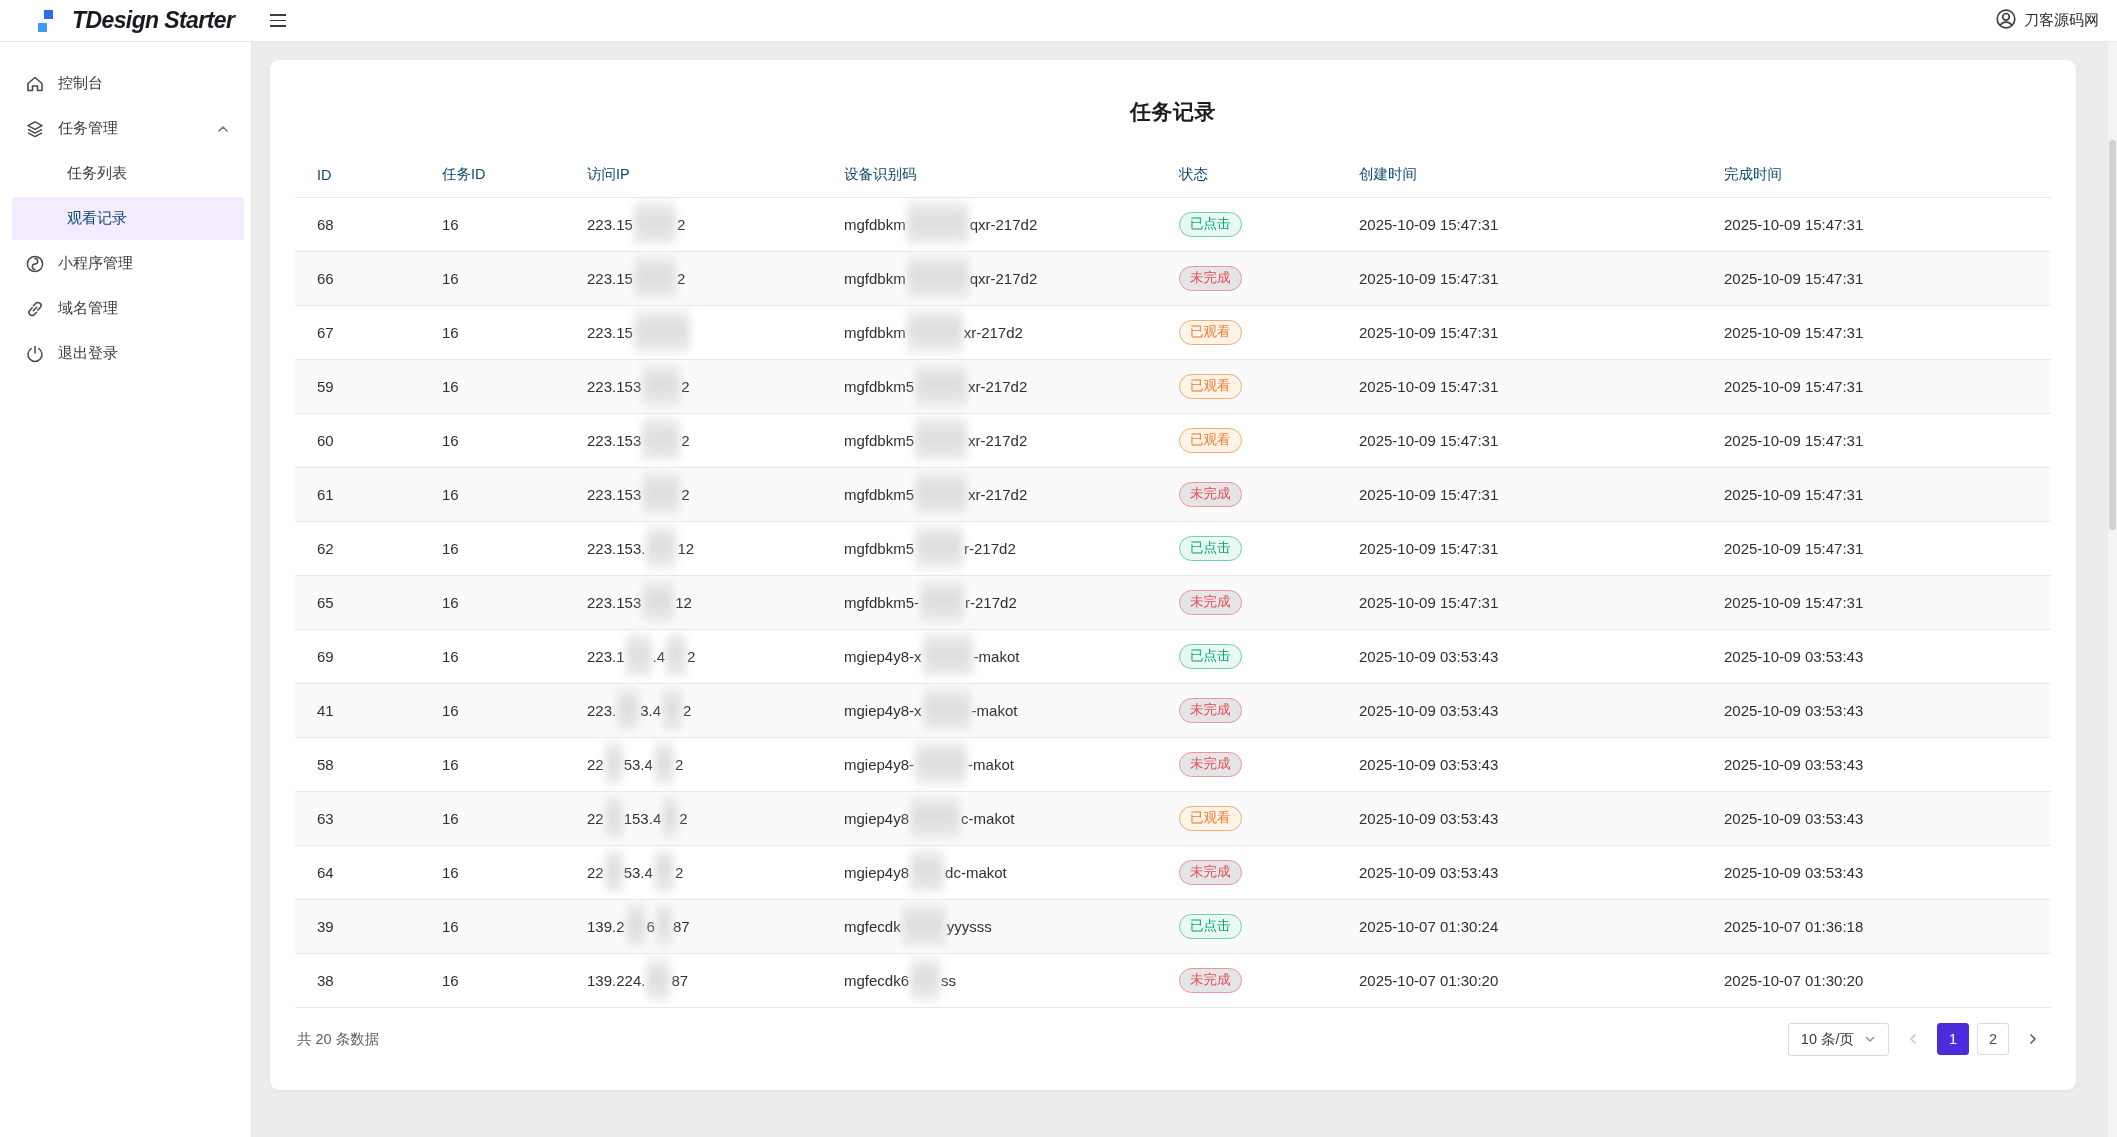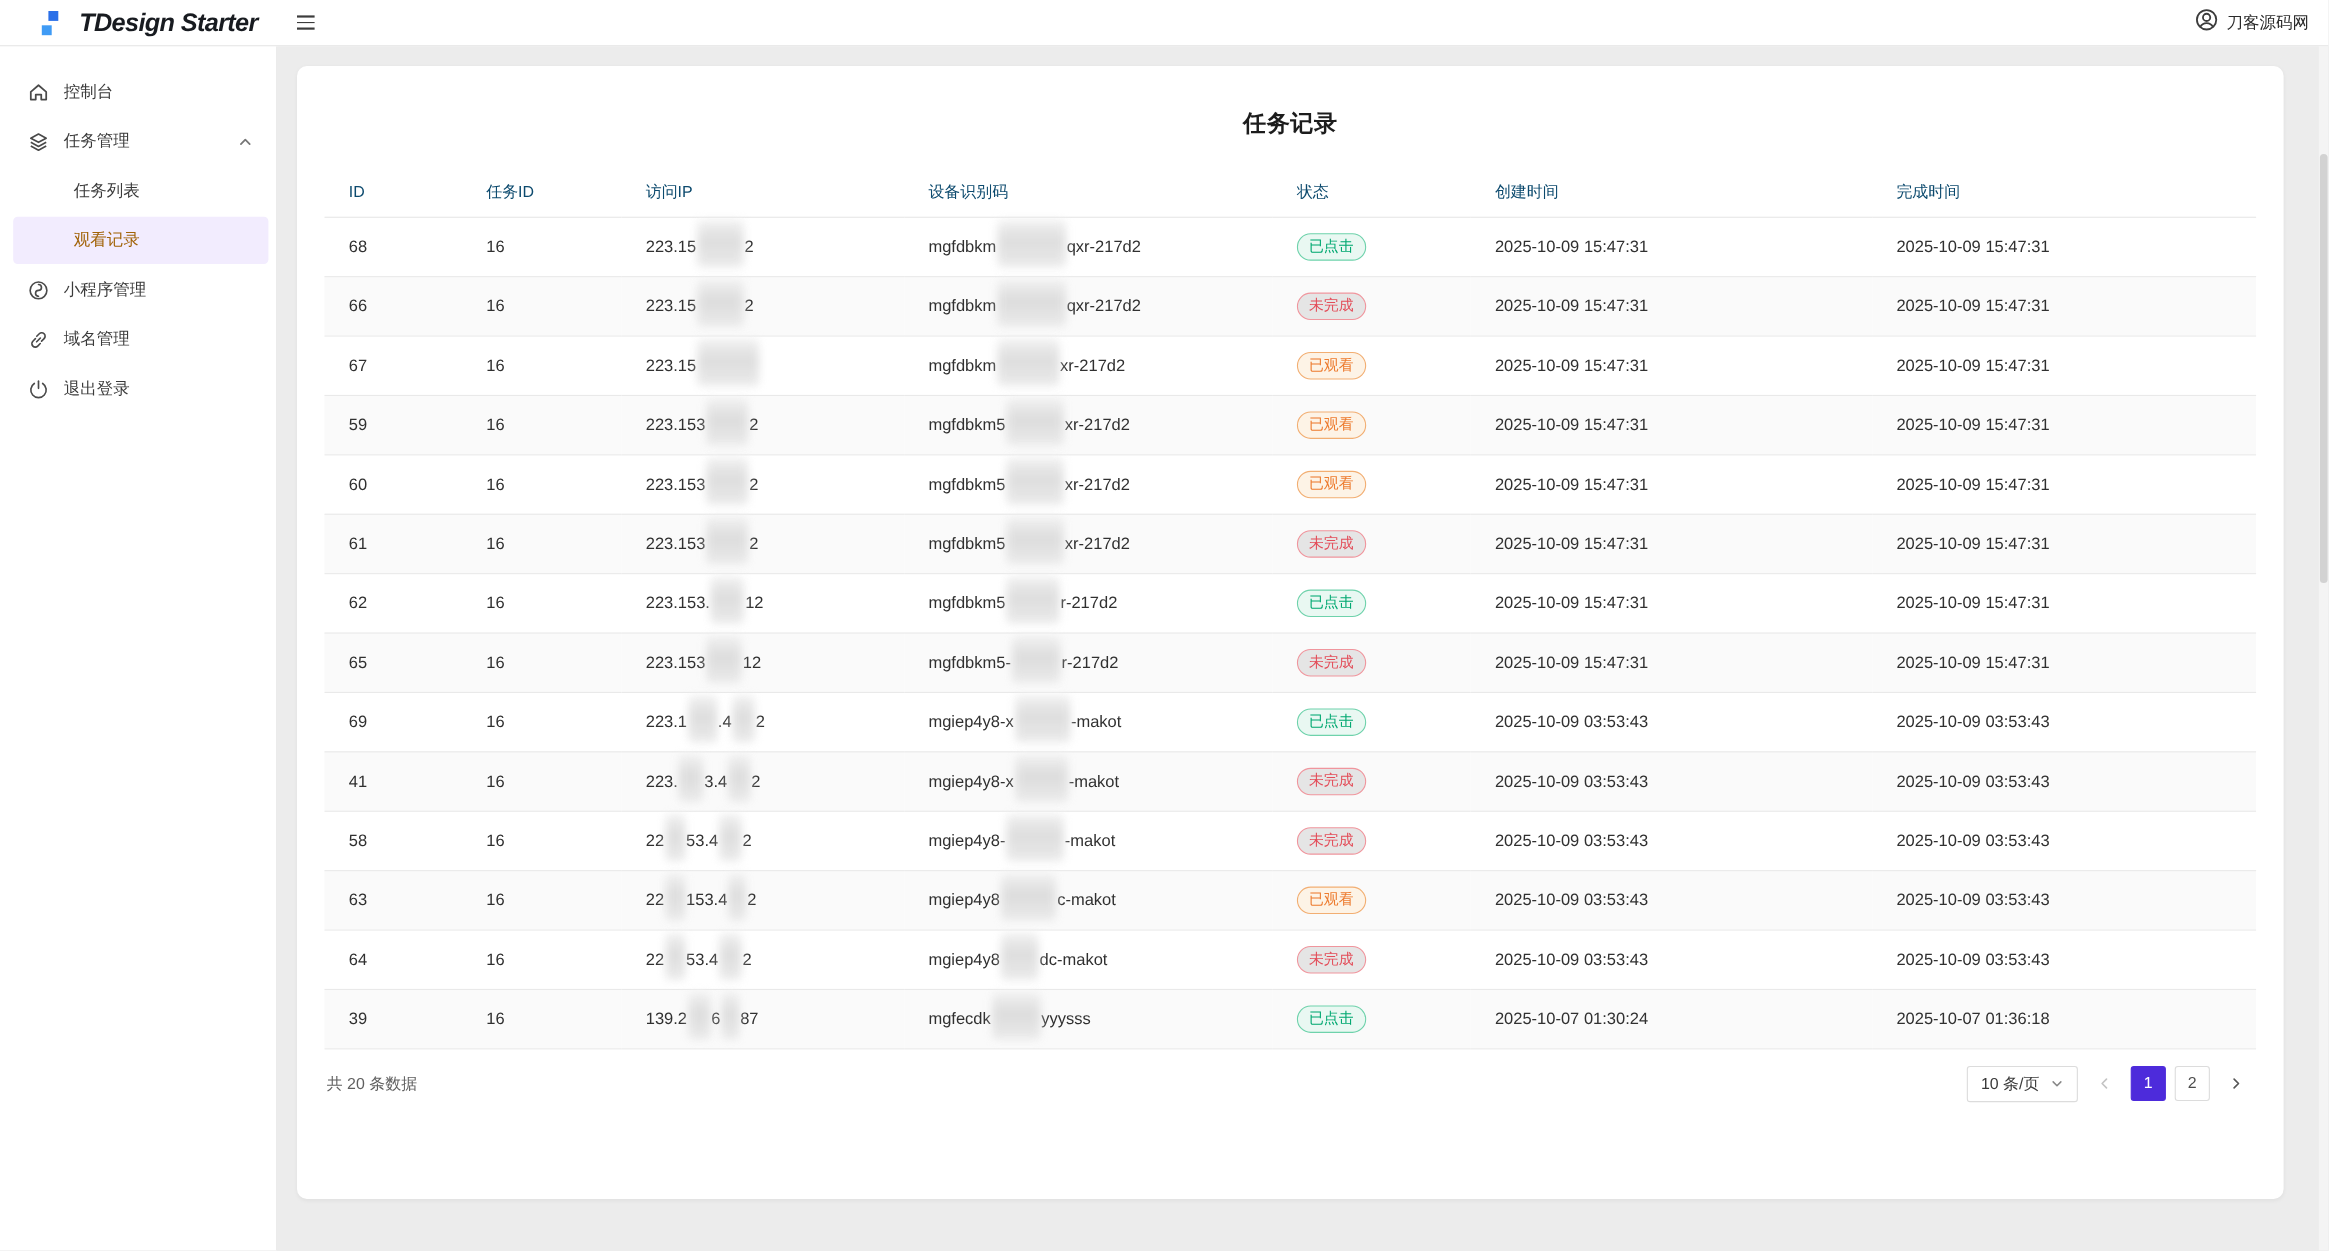--- a/index.html
+++ b/index.html
@@ -30,21 +30,21 @@
   .menu-item {
     display:flex; align-items:center; height:43px; margin:2px 7px 2px 12px; padding:0 14px 0 13px;
     gap:13px; border-radius:4px; font-size:15px; color:#3b3b3b; cursor:pointer;
   }
   .menu-item .mi-icon { display:flex; width:20px; height:20px; color:#4a4a4a; flex:none; }
   .menu-item .chev { margin-left:auto; display:flex; color:#777; }
   .menu-sub {
     display:flex; align-items:center; height:43px; margin:2px 7px 2px 12px; padding-left:55px;
     border-radius:4px; font-size:15px; color:#3b3b3b; cursor:pointer;
   }
-  .menu-sub.active { background:#f2ecfe; color:#a16207; }
+  .menu-sub.active { background:#f2ecfe; color:#0c4a6e; }
   
   .main { position:absolute; top:42px; left:252px; width:1865px; height:1095px; background:#ececec; }
   .card {
     position:absolute; left:18px; top:18px; width:1806px; height:1030px; background:#fff;
     border-radius:9px; box-shadow:0 1px 4px rgba(0,0,0,.05); padding:38px 25px 0 25px;
   }
   .card-title { font-size:21px; font-weight:700; color:#1c1c1c; letter-spacing:0.5px;text-align:center; }
   table.records { width:100%; border-collapse:collapse; margin-top:27px; table-layout:fixed; }
   table.records th {
     height:44px; text-align:left; font-weight:400; font-size:14.5px; color:#0c4a6e;
@@ -330,20 +330,29 @@
               <td>2025-10-09 03:53:43</td>
             </tr>
             <tr>
               <td>39</td>
               <td>16</td>
               <td><span>139.2</span><span class="blur-seg" style="width: 16px;"></span><span>6</span><span class="blur-seg" style="width: 12px;"></span><span>87</span></td>
               <td><span>mgfecdk</span><span class="blur-seg" style="width: 40px;"></span><span>yyysss</span></td>
               <td><span class="badge clicked">已点击</span></td>
               <td>2025-10-07 01:30:24</td>
               <td>2025-10-07 01:36:18</td>
+            </tr>
+            <tr>
+              <td>38</td>
+              <td>16</td>
+              <td><span>139.224.</span><span class="blur-seg" style="width: 20px;"></span><span>87</span></td>
+              <td><span>mgfecdk6</span><span class="blur-seg" style="width: 26px;"></span><span>ss</span></td>
+              <td><span class="badge unfinished">未完成</span></td>
+              <td>2025-10-07 01:30:20</td>
+              <td>2025-10-07 01:30:20</td>
             </tr>
           </tbody>
       </table>
 
       <div class="card-footer">
         <span class="total-text">共 20 条数据</span>
         <div class="pagination">
           <div class="page-size">
             <span>10 条/页</span>
             <span class="chev-down">

